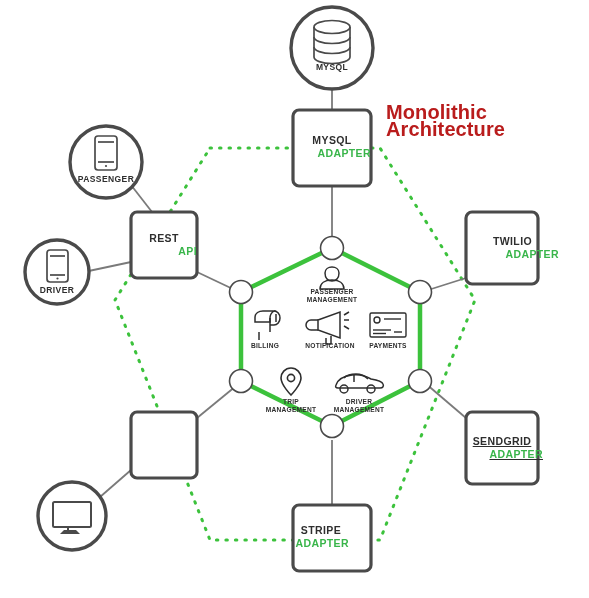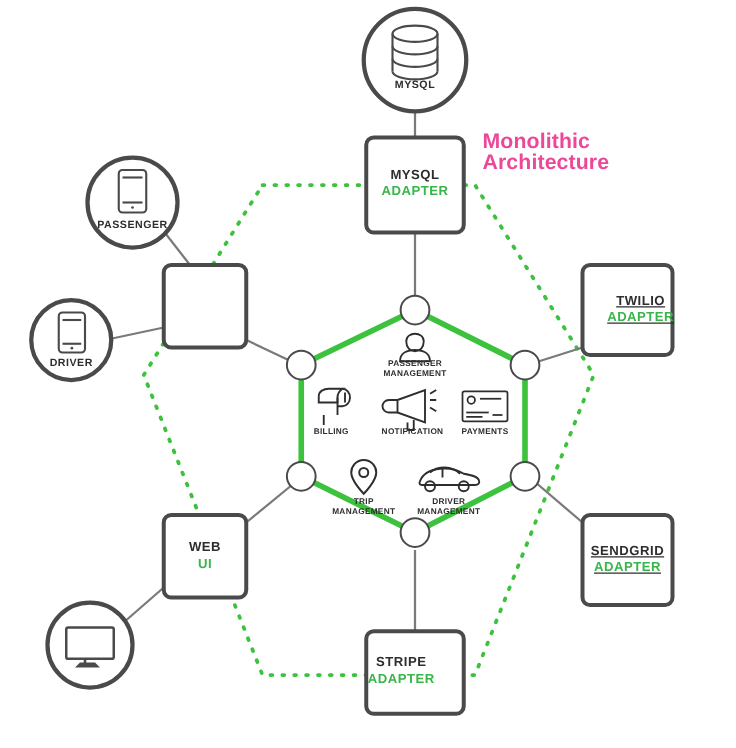--- a/index.html
+++ b/index.html
@@ -13,38 +13,38 @@
   #stage{position:absolute;inset:0;width:589px;height:598px;}
   svg#canvas{position:absolute;left:0;top:0;width:589px;height:598px;}
 
   .lbl{position:absolute;text-align:center;pointer-events:none;}
 
   
   .boxlabel{
     font-size:10.5px;font-weight:bold;letter-spacing:.4px;
     color:#2e2e2e;line-height:12.5px;text-transform:uppercase;
   }
-  .boxlabel .grn{color:#39b54a;display:block;}
+  .boxlabel .grn{color:#39b54a;display:block;text-align:right;}
 
   
   .circlabel{
     font-size:8.5px;font-weight:bold;letter-spacing:.4px;
     color:#2e2e2e;text-transform:uppercase;
   }
 
   
   .svclabel{
     font-size:6.6px;font-weight:bold;letter-spacing:.25px;
     color:#2e2e2e;line-height:8px;text-transform:uppercase;
   }
 
   
   .title{
     position:absolute;
-    font-size:17px;font-weight:bold;color:#ec4899;
+    font-size:20px;font-weight:bold;color:#b91c1c;
     line-height:17px;letter-spacing:.1px;
     text-align:left;
   }
 </style>
 </head>
 <body>
 
 <div id="stage">
 
   <svg id="canvas" viewBox="0 0 589 598">
@@ -168,30 +168,30 @@
   <div class="title" style="left:386px;top:104px;">
     <span>Monolithic</span><br>
     <span>Architecture</span>
   </div>
 
   <div class="lbl boxlabel" style="left:293px;top:134px;width:78px;">
     <span>MYSQL</span>
     <span class="grn">ADAPTER</span>
   </div>
 
-
-  <div class="lbl boxlabel" style="left:466px;top:235px;width:93px;text-decoration:underline;">
+  <div class="lbl boxlabel" style="left:131px;top:232px;width:66px;">
+    <span>REST</span>
+    <span class="grn">API</span>
+  </div>
+
+  <div class="lbl boxlabel" style="left:466px;top:235px;width:93px;">
     <span>TWILIO</span>
     <span class="grn">ADAPTER</span>
   </div>
 
-  <div class="lbl boxlabel" style="left:131px;top:432px;width:66px;">
-    <span>WEB</span>
-    <span class="grn">UI</span>
-  </div>
 
   <div class="lbl boxlabel" style="left:461px;top:435px;width:82px;text-decoration:underline;">
     <span>SENDGRID</span>
     <span class="grn">ADAPTER</span>
   </div>
 
   <div class="lbl boxlabel" style="left:293px;top:524px;width:56px;">
     <span>STRIPE</span>
     <span class="grn">ADAPTER</span>
   </div>

